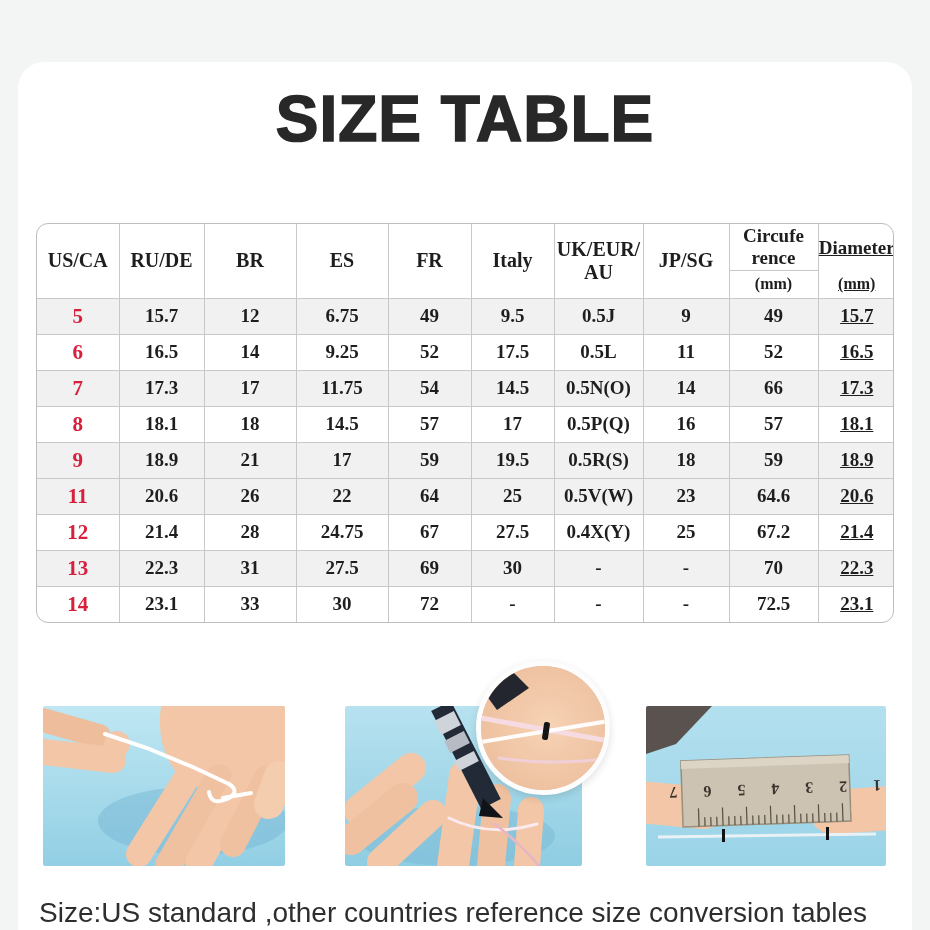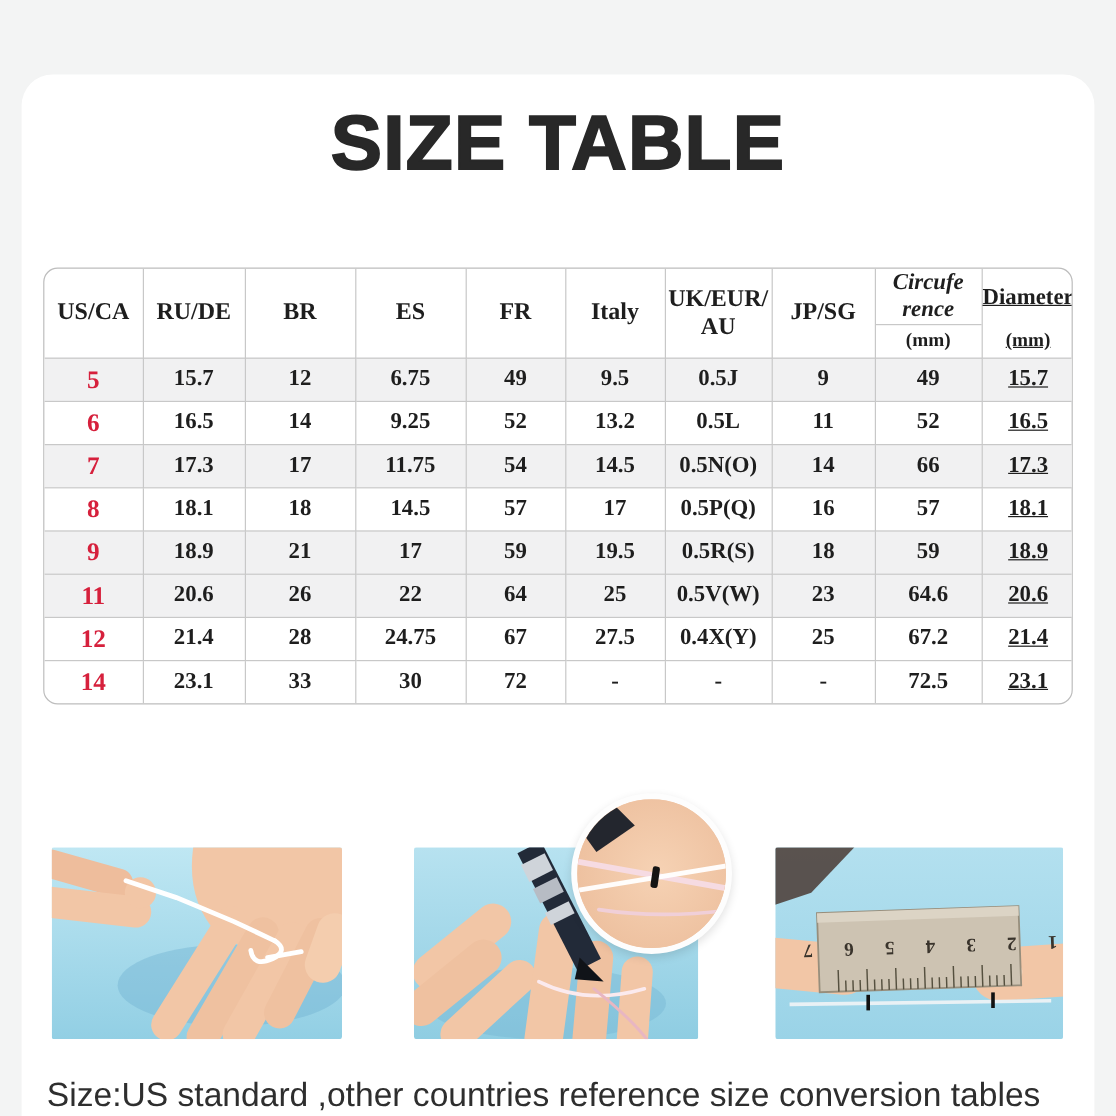--- a/index.html
+++ b/index.html
@@ -42,21 +42,21 @@
   }
   th:last-child,td:last-child{border-right:none;text-decoration:underline;}
   tbody tr:last-child td{border-bottom:none;}
   thead th{height:74px;font-size:20px;}
   .hl{white-space:pre-line;line-height:1.15;}
   .th-split{padding:0;vertical-align:top;}
   .th-split .top{
     height:47px;display:flex;align-items:center;justify-content:center;
     font-size:19px;
   }
-  .th-split.divided .top{border-bottom:1px solid var(--table-border);font-style:italic;}
+  .th-split.divided .top{border-bottom:1px solid var(--table-border);}
   .th-split .unit{
     height:26px;display:flex;align-items:center;justify-content:center;
     font-size:16px;
   }
   tbody td{height:36px;font-size:19px;}
   tbody tr.alt{background:var(--row-alt-bg);}
   tbody td.us{color:var(--accent-red);font-size:21px;}
   
   .photo{position:absolute;border-radius:2px;overflow:hidden;}
   .photo svg{display:block;}
@@ -147,21 +147,21 @@
             <td>9</td>
             <td>49</td>
             <td>15.7</td>
           </tr>
           <tr>
             <td class="us">6</td>
             <td>16.5</td>
             <td>14</td>
             <td>9.25</td>
             <td>52</td>
-            <td>13.2</td>
+            <td>17.5</td>
             <td>0.5L</td>
             <td>11</td>
             <td>52</td>
             <td>16.5</td>
           </tr>
           <tr class="alt">
             <td class="us">7</td>
             <td>17.3</td>
             <td>17</td>
             <td>11.75</td>
@@ -212,20 +212,32 @@
             <td class="us">12</td>
             <td>21.4</td>
             <td>28</td>
             <td>24.75</td>
             <td>67</td>
             <td>27.5</td>
             <td>0.4X(Y)</td>
             <td>25</td>
             <td>67.2</td>
             <td>21.4</td>
+          </tr>
+          <tr class="alt">
+            <td class="us">13</td>
+            <td>22.3</td>
+            <td>31</td>
+            <td>27.5</td>
+            <td>69</td>
+            <td>30</td>
+            <td>-</td>
+            <td>-</td>
+            <td>70</td>
+            <td>22.3</td>
           </tr>
           <tr>
             <td class="us">14</td>
             <td>23.1</td>
             <td>33</td>
             <td>30</td>
             <td>72</td>
             <td>-</td>
             <td>-</td>
             <td>-</td>

